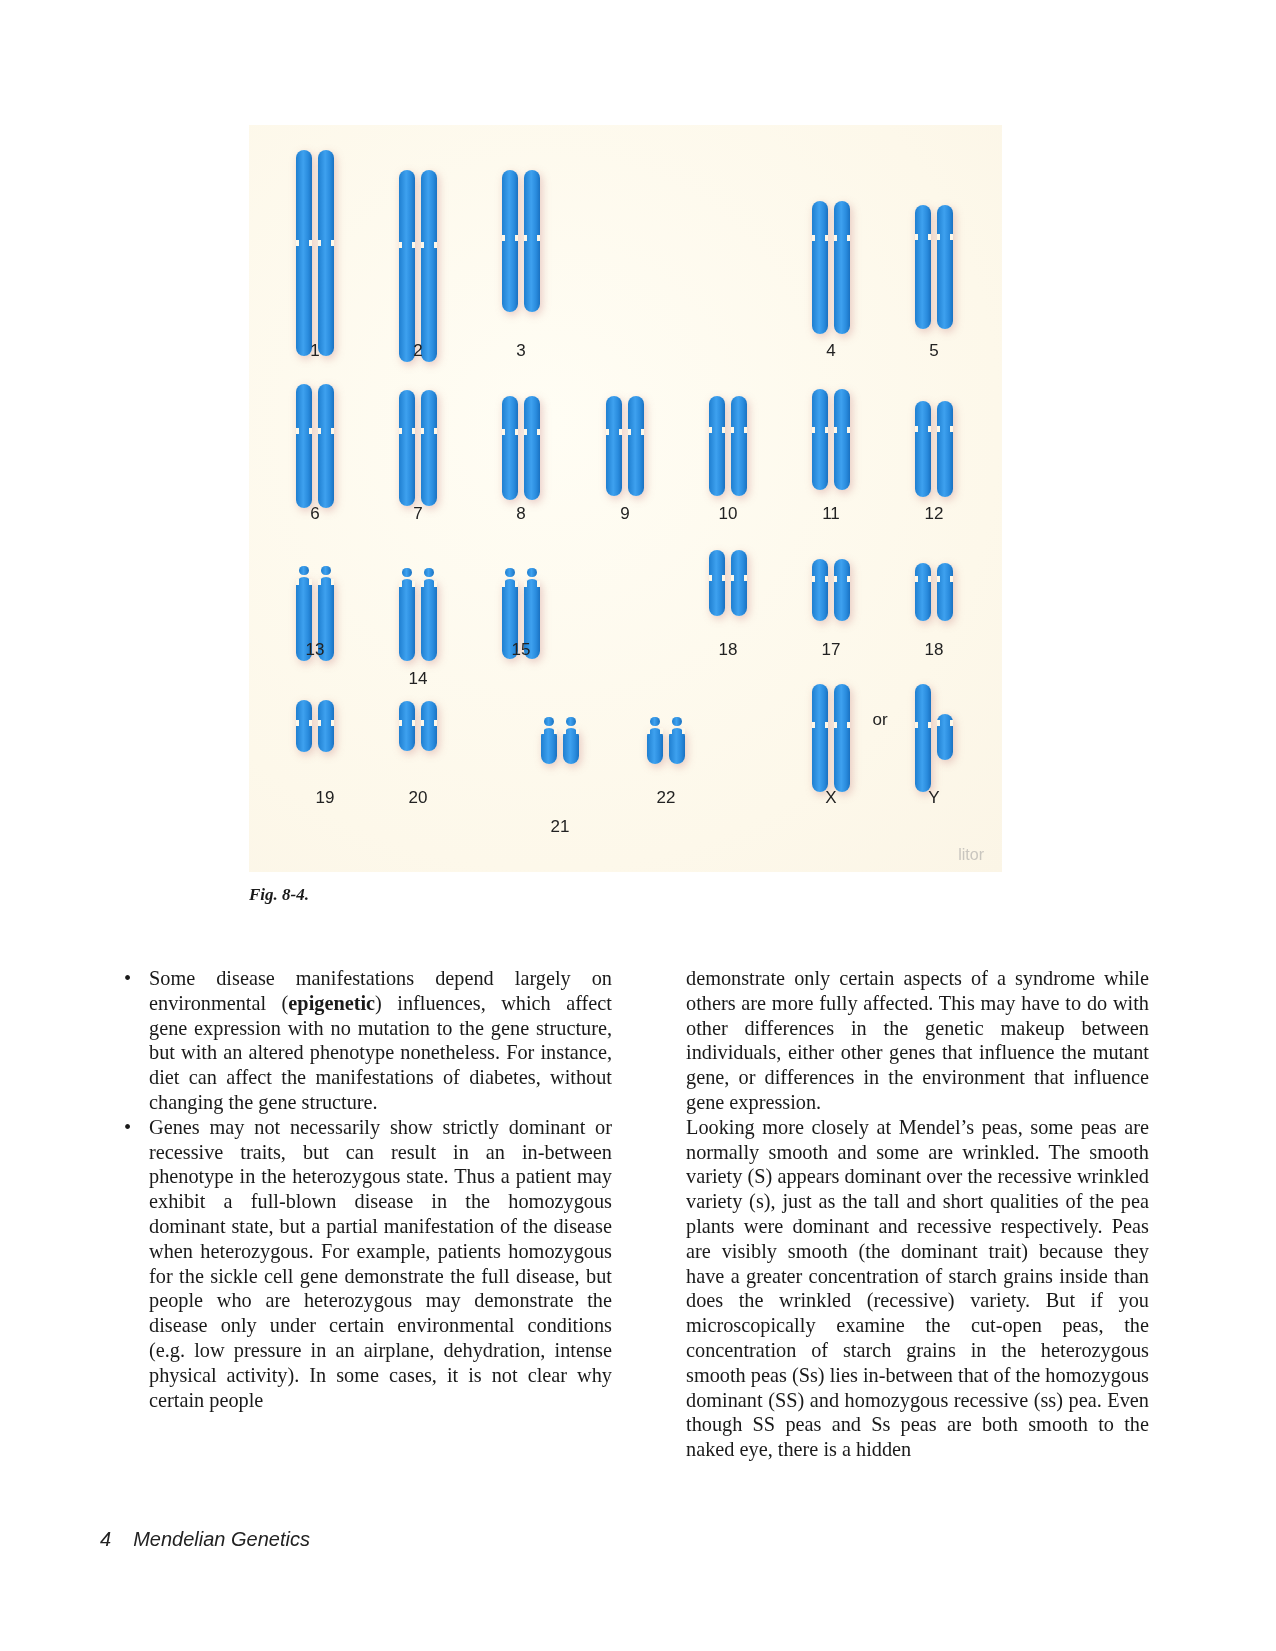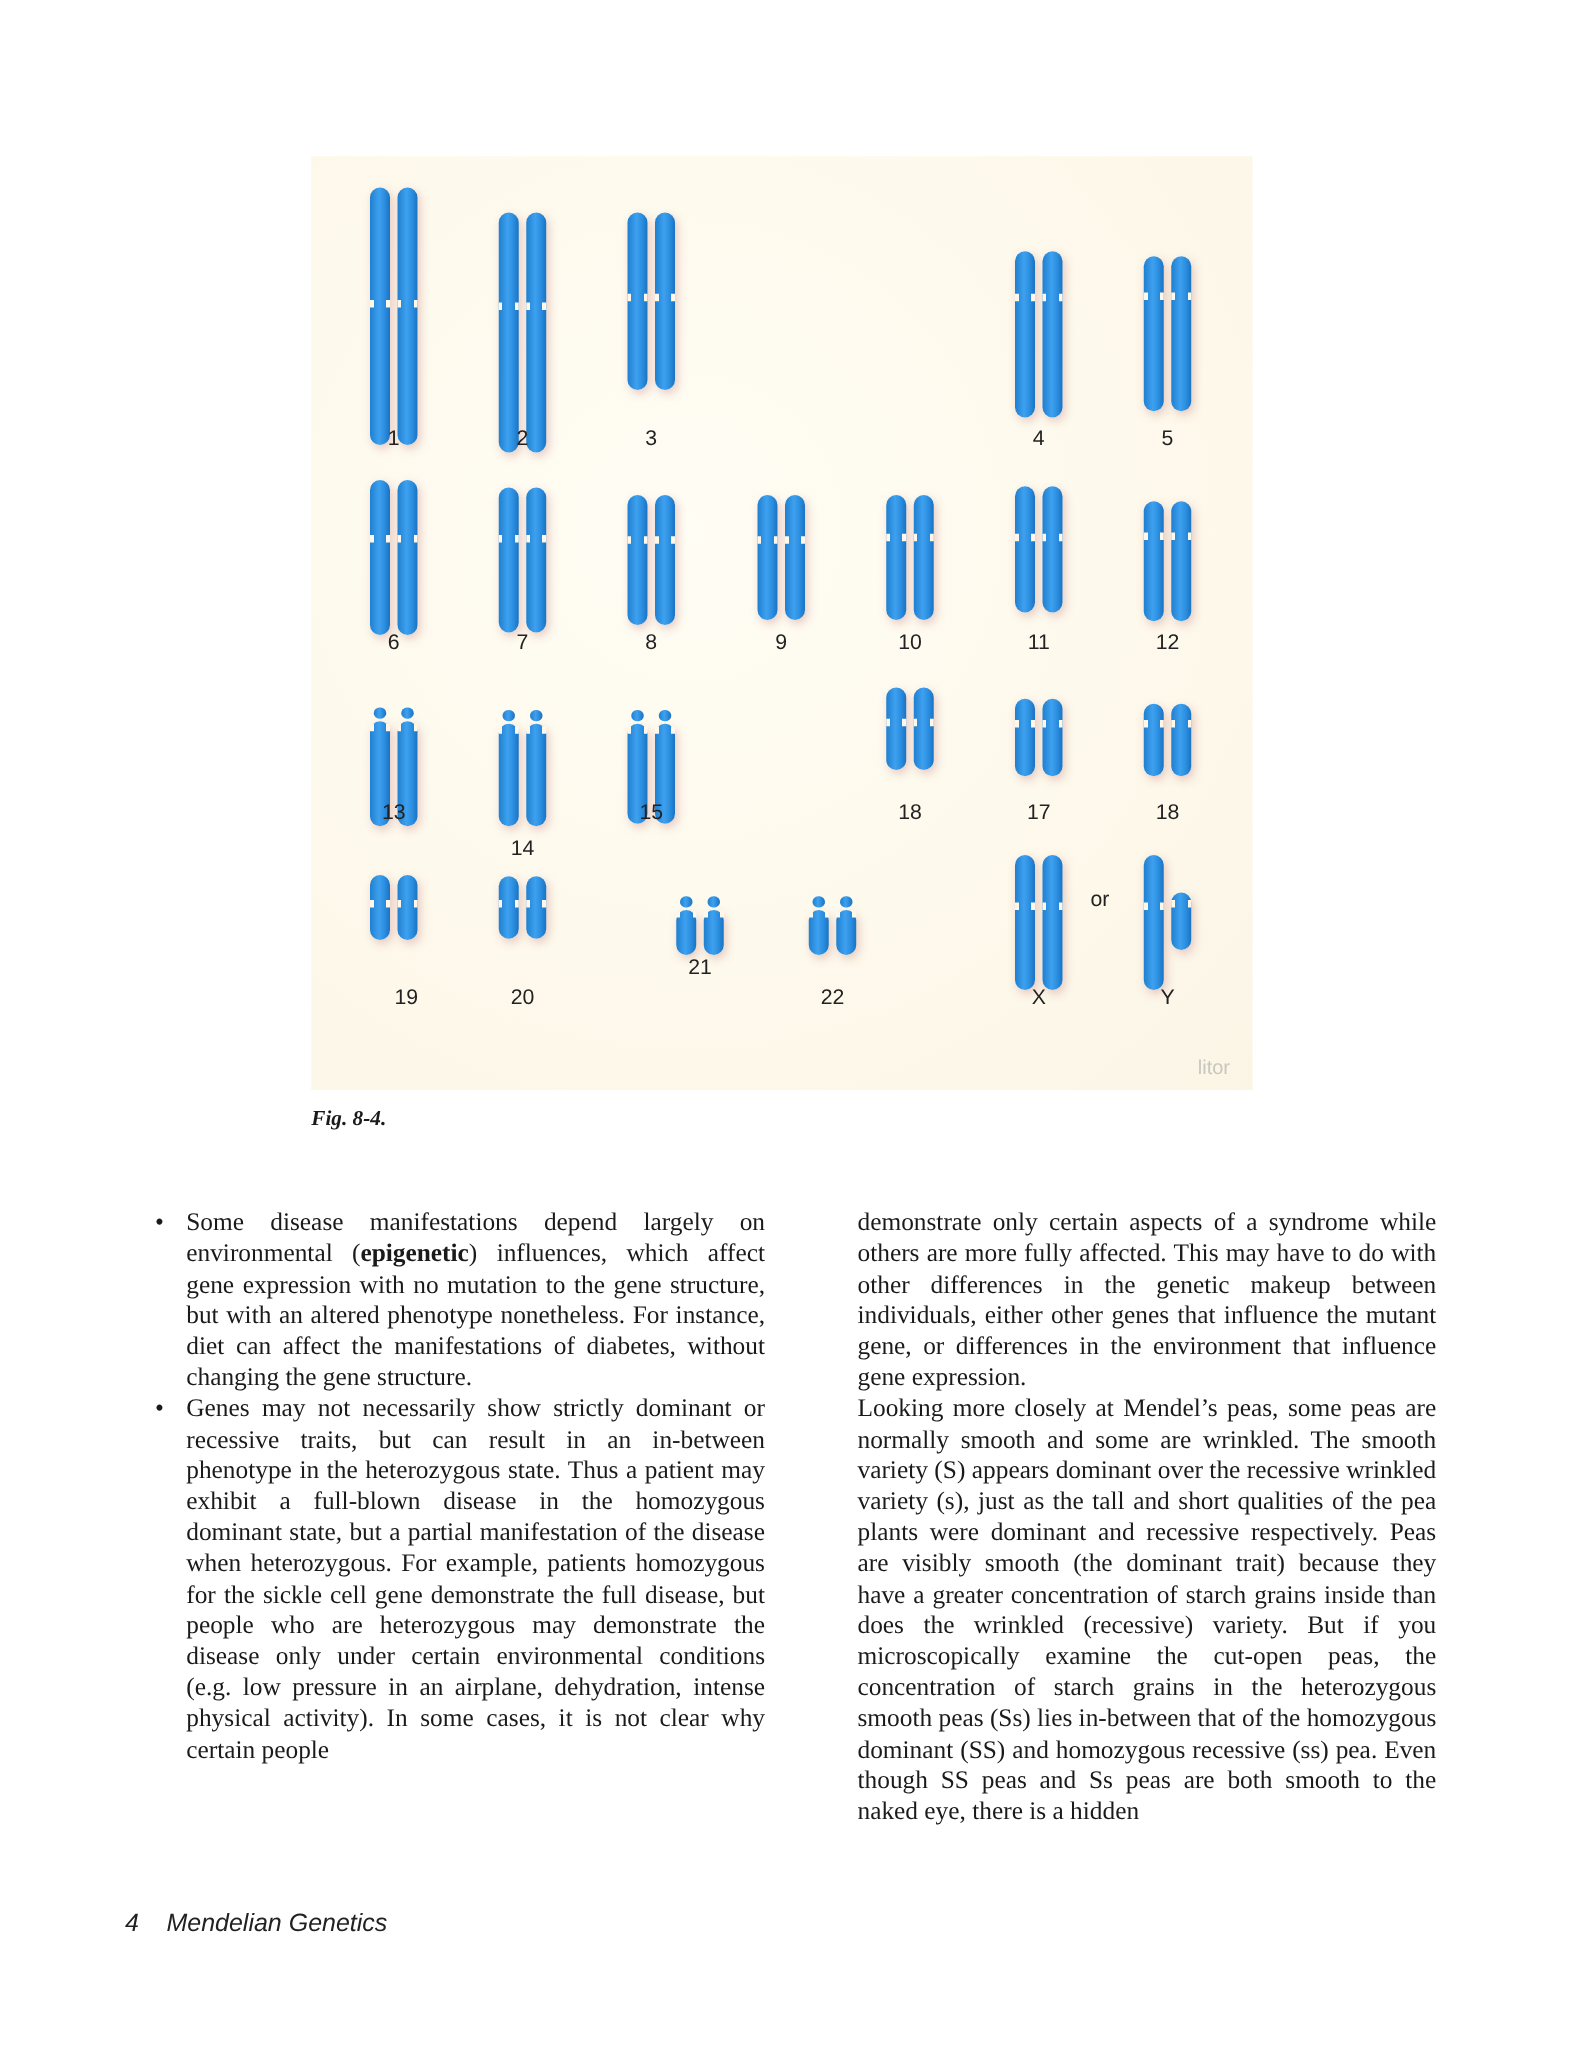--- a/index.html
+++ b/index.html
@@ -226,21 +226,21 @@
       <div class="chrom-group" style="left: 292px; top: 591px;">
         <div class="chrom" style="height: 36px; margin-top: 12px;">
           <div class="cen" style="top: 0px;"></div>
           <div class="sat"></div>
         </div>
         <div class="chrom" style="height: 36px; margin-top: 12px;">
           <div class="cen" style="top: 0px;"></div>
           <div class="sat"></div>
         </div>
       </div>
-      <span class="chrom-label" style="left: 311px; top: 639px;">21</span>
+      <span class="chrom-label" style="left: 311px; top: 692px;">21</span>
       <div class="chrom-group" style="left: 398px; top: 591px;">
         <div class="chrom" style="height: 36px; margin-top: 12px;">
           <div class="cen" style="top: 0px;"></div>
           <div class="sat"></div>
         </div>
         <div class="chrom" style="height: 36px; margin-top: 12px;">
           <div class="cen" style="top: 0px;"></div>
           <div class="sat"></div>
         </div>
       </div>

